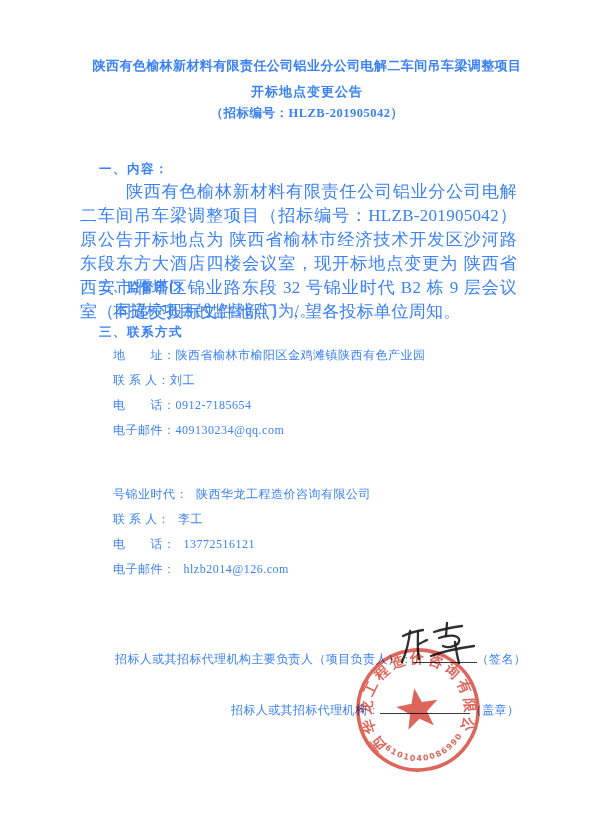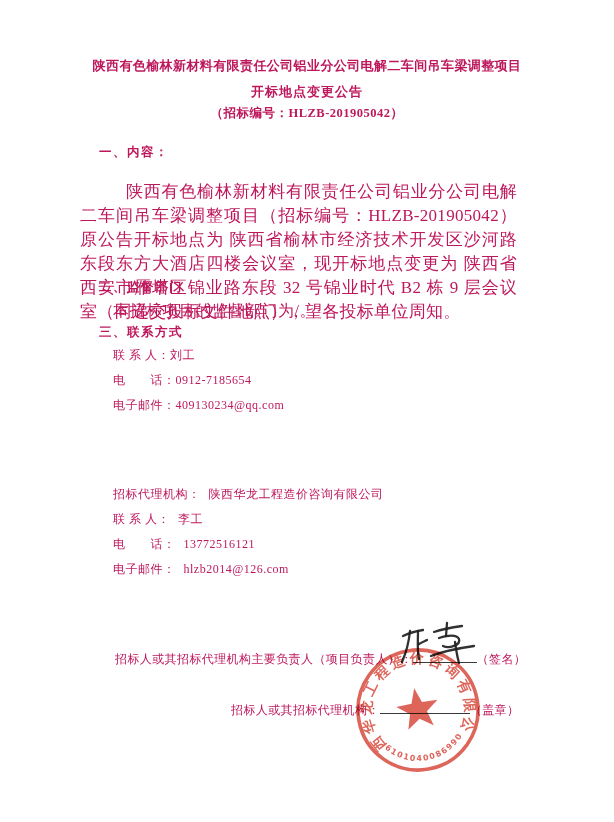--- a/index.html
+++ b/index.html
@@ -2,30 +2,30 @@
 <html><head>
 <meta charset="utf-8">
 <style>
   html,body{margin:0;padding:0;background:#ffffff;}
   .page{
     position:relative;
     width:614px;height:822px;
     background:#ffffff;
     overflow:hidden;
     font-family:"Liberation Serif","DejaVu Serif",serif;
-    color:#be185d;
+    color:#3b82f6;
   }
   .abs{position:absolute;}
   .center{left:0;width:614px;text-align:center;}
   .bold{font-weight:bold;}
   .t1{top:57px;font-size:13px;letter-spacing:0.4px;}
   .t2{top:83px;font-size:13px;letter-spacing:1px;}
   .t3{top:105px;font-size:12.5px;letter-spacing:0.5px;}
   .h{left:99px;font-size:12.5px;font-weight:bold;letter-spacing:1.5px;}
-  .s1h{top:144px;}
+  .s1h{top:161px;}
   .s2h{top:279px;}
   .s3h{top:324px;}
   .para{
     left:80px;top:180px;width:437px;
     font-size:17px;line-height:24px;
     text-align:justify;text-indent:2.7em;
     letter-spacing:0.3px;
   }
   .p2{left:113px;top:301px;font-size:16px;letter-spacing:0.5px;}
   .contact{left:113px;font-size:12px;}
@@ -65,27 +65,28 @@
 
   <div class="abs h s1h">一、内容：</div>
   <div class="abs para">陕西有色榆林新材料有限责任公司铝业分公司电解二车间吊车梁调整项目（招标编号：HLZB-201905042）原公告开标地点为 陕西省榆林市经济技术开发区沙河路东段东方大酒店四楼会议室，现开标地点变更为 陕西省西安市雁塔区锦业路东段 32 号锦业时代 B2 栋 9 层会议室（同递交投标文件地点），望各投标单位周知。</div>
 
   <div class="abs h s2h">二、监督部门</div>
   <div class="abs p2">本招标项目的监督部门为/。</div>
 
   <div class="abs h s3h">三、联系方式</div>
 
   <div class="abs contact tenderer">
+    <div class="crow"><span class="clabel">地　　址：</span><span class="cvalue">陕西省榆林市榆阳区金鸡滩镇陕西有色产业园</span></div>
     <div class="crow"><span class="clabel">联 系 人：</span><span class="cvalue">刘工</span></div>
     <div class="crow"><span class="clabel">电　　话：</span><span class="cvalue">0912-7185654</span></div>
     <div class="crow"><span class="clabel">电子邮件：</span><span class="cvalue">409130234@qq.com</span></div>
   </div>
 
   <div class="abs contact agency">
-    <div class="crow"><span class="clabel">招标代理机构：</span><span class="cvalue">陕西华龙工程造价咨询有限公司</span></div>
+    <div class="crow"><span class="clabel">号锦业时代：</span><span class="cvalue">陕西华龙工程造价咨询有限公司</span></div>
     <div class="crow"><span class="clabel">联 系 人：</span><span class="cvalue">李工</span></div>
     <div class="crow"><span class="clabel">电　　话：</span><span class="cvalue">13772516121</span></div>
     <div class="crow"><span class="clabel">电子邮件：</span><span class="cvalue">hlzb2014@126.com</span></div>
   </div>
 
   <div class="abs signline sign1">
     <span>招标人或其招标代理机构主要负责人（项目负责人）：</span><span class="uline u1"></span><span>（签名）</span>
   </div>
 
   <div class="abs signline sign2">

